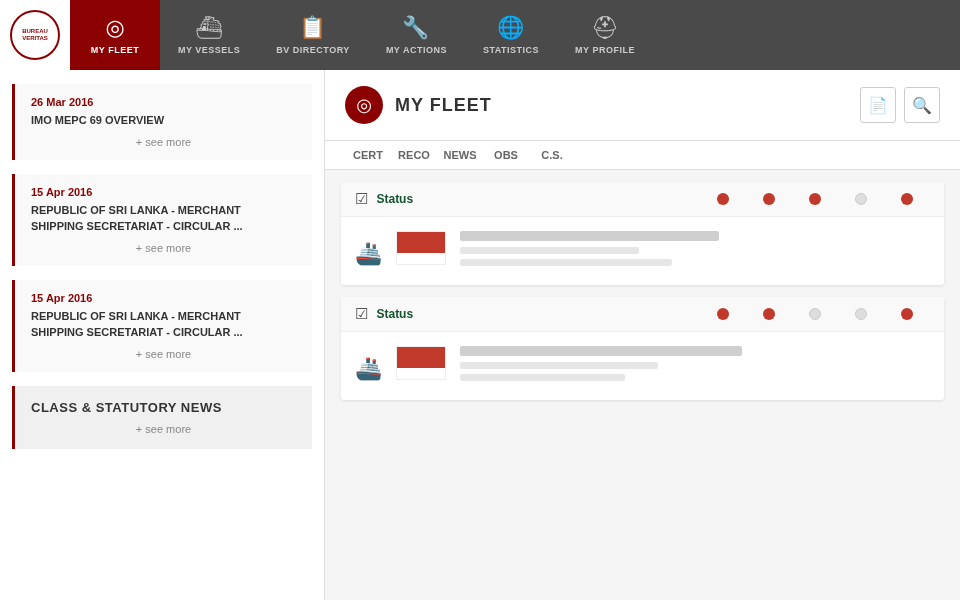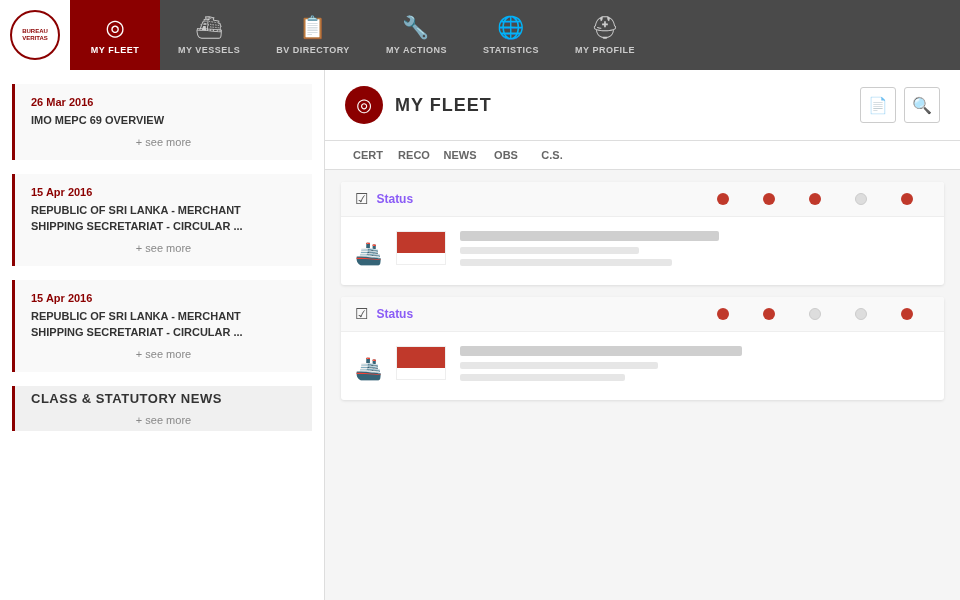--- a/index.html
+++ b/index.html
@@ -97,21 +97,21 @@
       display: block;
       text-align: center;
       font-size: 11px;
       color: #888;
       margin-top: 8px;
       cursor: pointer;
     }
     .section-header {
       background: #f0f0f0;
       border-left: 3px solid #8b0000;
-      padding: 5px 16px;
+      padding: 14px 16px;
       margin: 14px 12px;
     }
     .section-header-title {
       font-size: 13px;
       font-weight: bold;
       color: #333;
       letter-spacing: 0.5px;
     }
 
     
@@ -218,21 +218,21 @@
       display: flex;
       align-items: center;
       gap: 8px;
     }
     .checkbox-icon {
       font-size: 15px;
       color: #555;
     }
     .status-label {
       font-size: 12px;
-      color: #8b5cf6;
+      color: #14532d;
       font-weight: bold;
     }
     .vessel-dots {
       display: flex;
       gap: 0;
     }
     .dot-col {
       width: 46px;
       display: flex;
       align-items: center;

